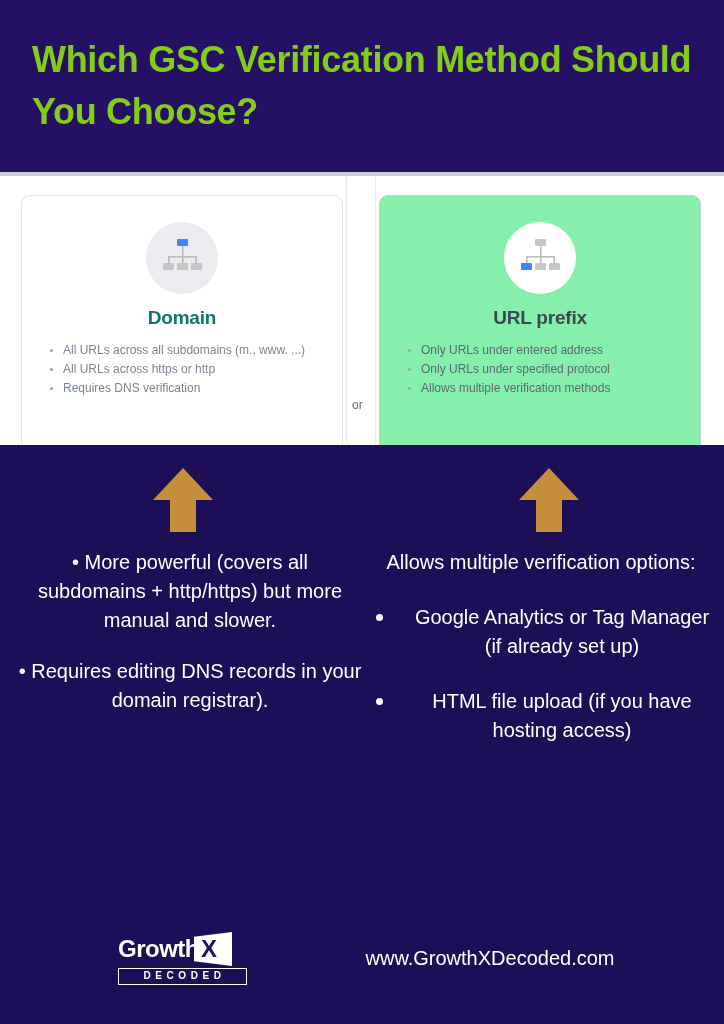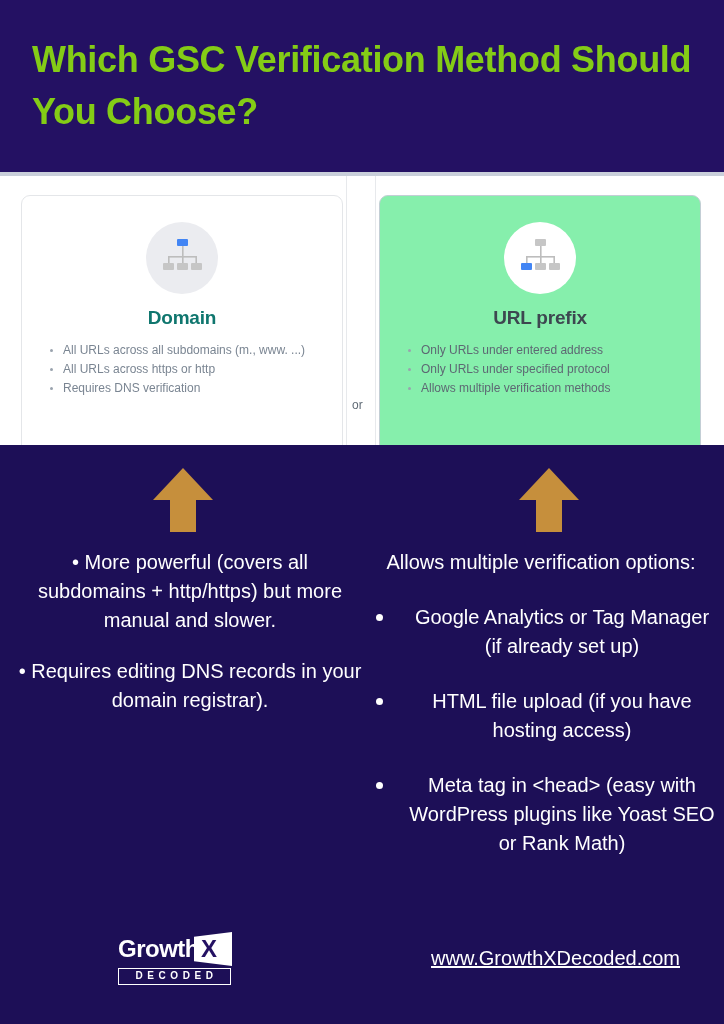--- a/index.html
+++ b/index.html
@@ -250,41 +250,40 @@
     left: 76px; top: -2px;
     width: 30px; height: 34px;
     font-size: 24px;
     font-weight: bold;
     color: #241163;
     line-height: 34px;
     text-align: center;
   }
   .logo-sub {
     margin-top: 4px;
-    width: 113px;
+    width: 129px;
     height: 17px;
     border: 1.5px solid #ffffff;
     color: #ffffff;
     font-size: 10px;
     font-weight: bold;
     letter-spacing: 4.6px;
     text-align: center;
     line-height: 14px;
     text-indent: 4px;
   }
 
   .footer-url {
     position: absolute;
     left: 300px;
     top: 22px;
     width: 380px;
     font-size: 20px;
     color: #ffffff;
-    text-align: right;
-    text-decoration: underline;
+    text-align: center;
   }
 </style>
 </head>
 <body>
 
 <div id="page">
 
   <div class="header">
     <div class="header-title">Which GSC Verification Method Should You Choose?</div>
   </div>
@@ -365,24 +364,20 @@
       <div class="lead">Allows multiple verification options:</div>
 
       <div class="bullet-item">
         <span class="dot"></span>
         <span>Google Analytics or Tag Manager (if already set up)</span>
       </div>
       <div class="bullet-item">
         <span class="dot"></span>
         <span>HTML file upload (if you have hosting access)</span>
       </div>
-      <div class="bullet-item">
-        <span class="dot"></span>
-        <span>Meta tag in &lt;head&gt; (easy with WordPress plugins like Yoast SEO or Rank Math)</span>
-      </div>
     </div>
   </div>
 
   <div class="footer">
     <div class="logo">
       <div class="logo-top">
         <span class="logo-word">Growth</span>
         <span class="logo-flag"></span>
         <span class="logo-flag-x">X</span>
       </div>

